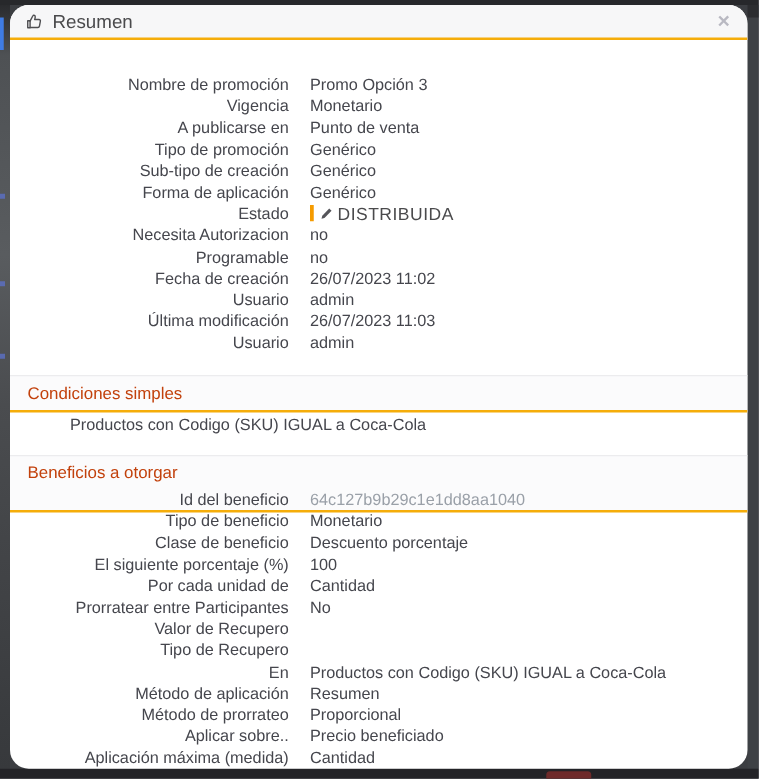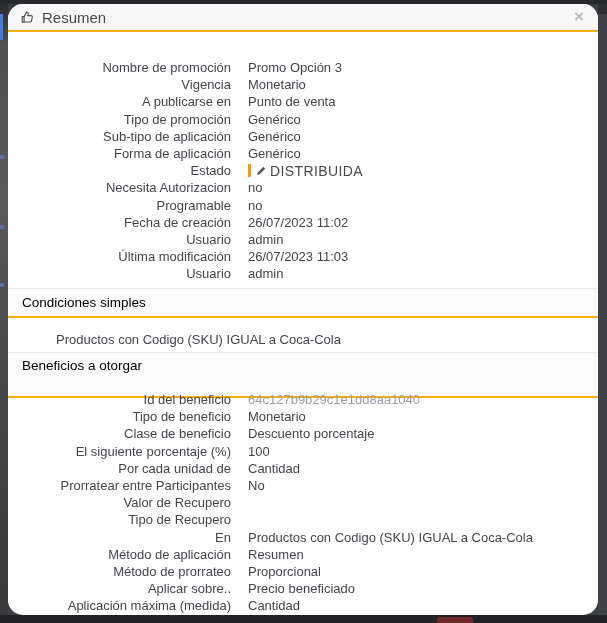--- a/index.html
+++ b/index.html
@@ -36,21 +36,21 @@
   .fvalue{margin-left:17px;white-space:nowrap;}
   .fvalue.muted{color:var(--muted_value,#9aa0a8);}
   
   .estado-badge{margin-left:17px;display:flex;align-items:center;height:14px;}
   .estado-bar{width:3px;height:13px;background:var(--estado_bar,#f59b00);margin-right:5px;}
   .estado-pencil{display:flex;align-items:center;margin-right:4px;}
   .estado-text{font-size:14px;letter-spacing:.4px;color:#4a4a4c;}
   
   .section-head{position:absolute;left:0;width:100%;background:#fbfbfc;box-sizing:border-box;
     border-top:1px solid #ececee;border-bottom:2px solid var(--accent,#f5ad0a);
-    font-size:13.5px;color:#000000;padding-left:14px;}
+    font-size:13.5px;color:#c2410c;padding-left:14px;margin-top:12px;}
   .sh-conditions{top:284px;height:30px;line-height:27px;}
   .sh-benefits{top:348px;height:46px;line-height:25px;}
   .condition-item{position:absolute;left:48px;top:327px;height:17px;display:flex;align-items:center;
     font-size:13px;color:#45464d;white-space:nowrap;}
 </style>
 </head>
 <body>
 
 <div class="strip-top"></div>
 <div class="strip-left">
@@ -87,21 +87,21 @@
     </div>
     <div class="frow">
       <span class="flabel">A publicarse en</span>
       <span class="fvalue">Punto de venta</span>
     </div>
     <div class="frow">
       <span class="flabel">Tipo de promoción</span>
       <span class="fvalue">Genérico</span>
     </div>
     <div class="frow">
-      <span class="flabel">Sub-tipo de aplicación</span>
+      <span class="flabel">Sub-tipo de creación</span>
       <span class="fvalue">Genérico</span>
     </div>
     <div class="frow">
       <span class="flabel">Forma de aplicación</span>
       <span class="fvalue">Genérico</span>
     </div>
     <div class="frow">
       <span class="flabel">Estado</span>
       <span class="estado-badge">
         <span class="estado-bar"></span>

